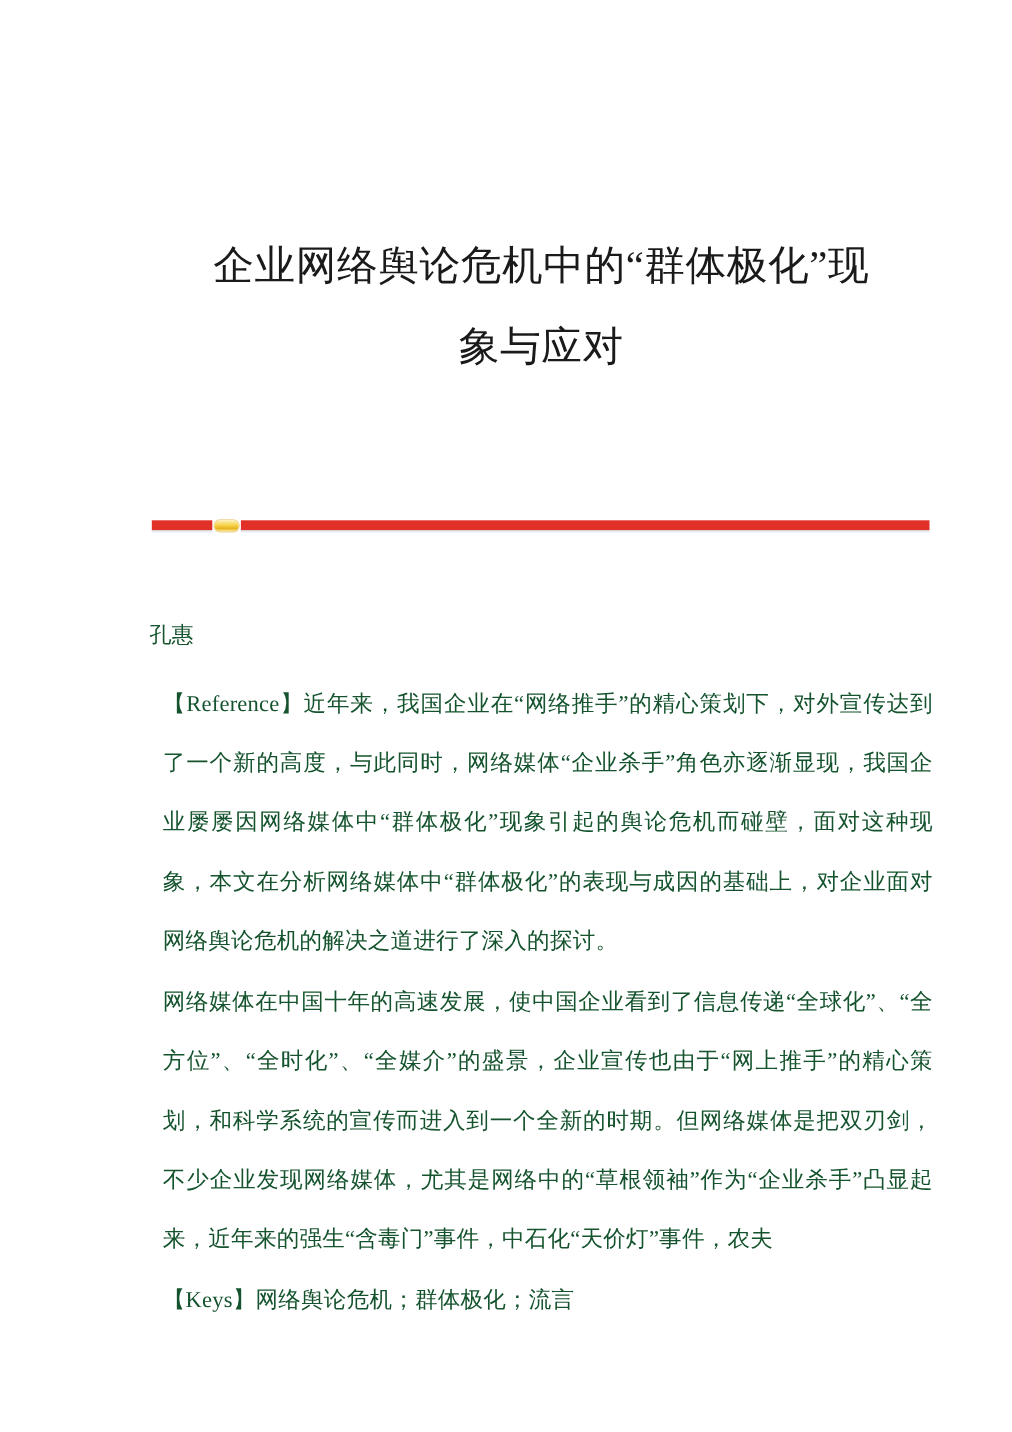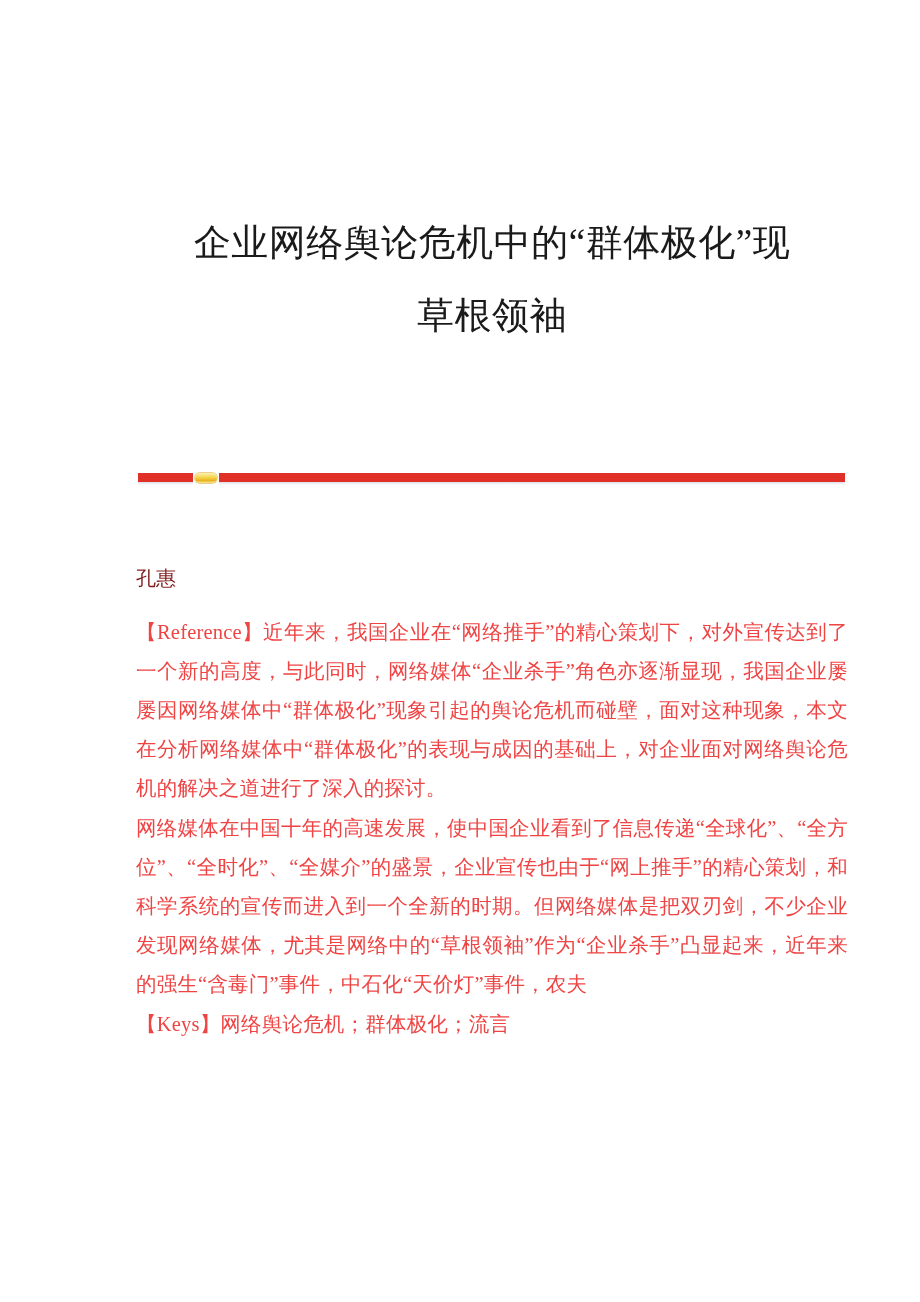--- a/index.html
+++ b/index.html
@@ -85,46 +85,46 @@
   .content {
     position: absolute;
     left: 136px;
     top: 556px;
     width: 712px;
   }
   .author {
     font-family: "Liberation Serif", "DejaVu Serif", serif;
     font-size: 20px;
     line-height: 45px;
-    color: #7f1d1d;
+    color: #14532d;
     margin: 0 0 12px 0;
   }
   .para {
     font-family: "Liberation Serif", "DejaVu Serif", serif;
     font-size: 20.5px;
-    line-height: 39px;
-    color: #ef4444;
-    margin: 0 0 1px 0;
+    line-height: 54px;
+    color: #14532d;
+    margin: 0 0 1px 12px;
     text-align: justify;
     text-justify: inter-character;
     letter-spacing: 0.2px;
     word-break: break-all;
   }
   .para.keys {
     margin-bottom: 2px;
   }
 </style>
 </head>
 <body>
 
 <div class="page">
 
   <div class="doc-title">
     <div>企业网络舆论危机中的“群体极化”现</div>
-    <div>草根领袖</div>
+    <div>象与应对</div>
   </div>
 
   <div class="divider-wrap">
     <div class="divider-bar"></div>
     <div class="divider-shadow"></div>
     <div class="divider-gap"></div>
     <div class="divider-gem"></div>
   </div>
 
   <div class="content">

